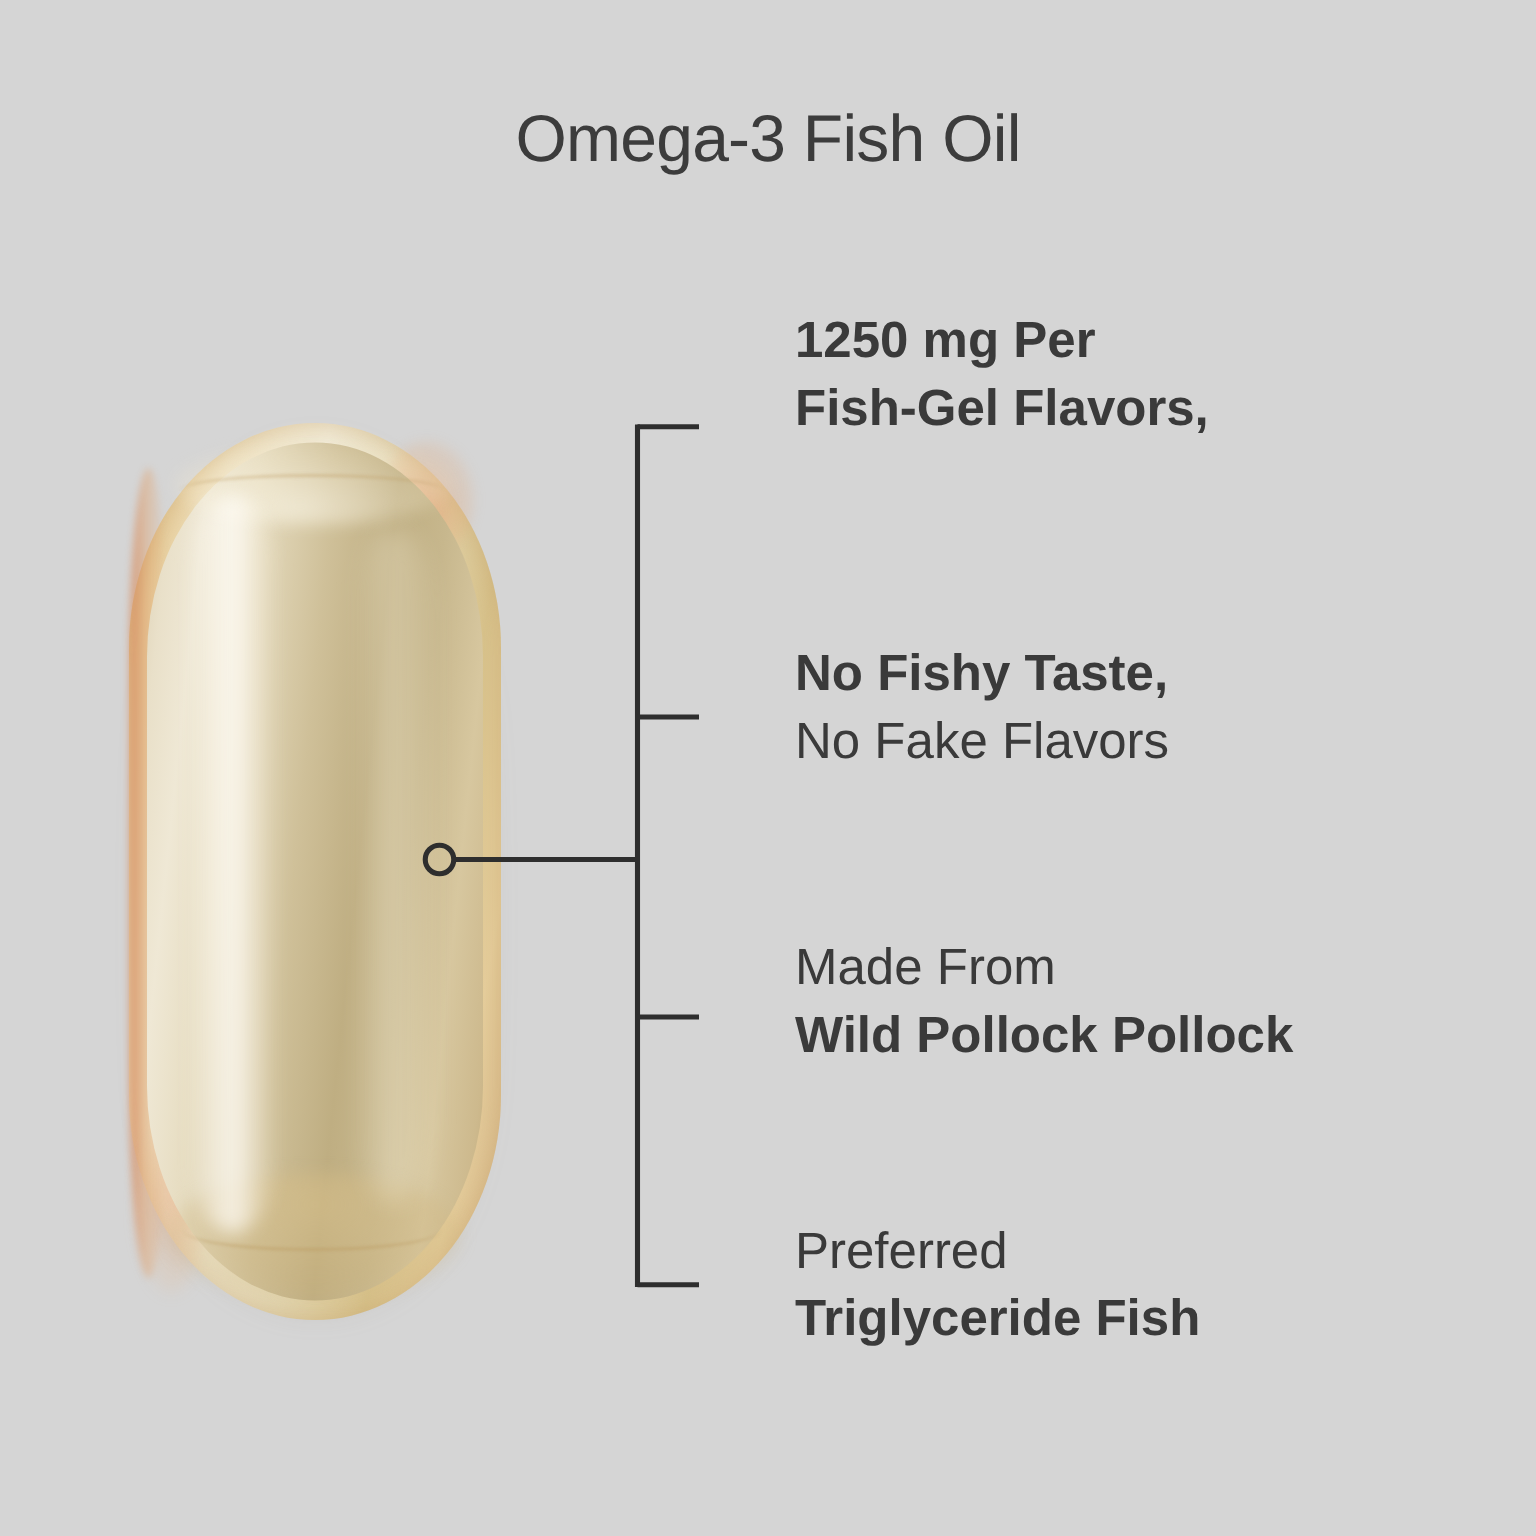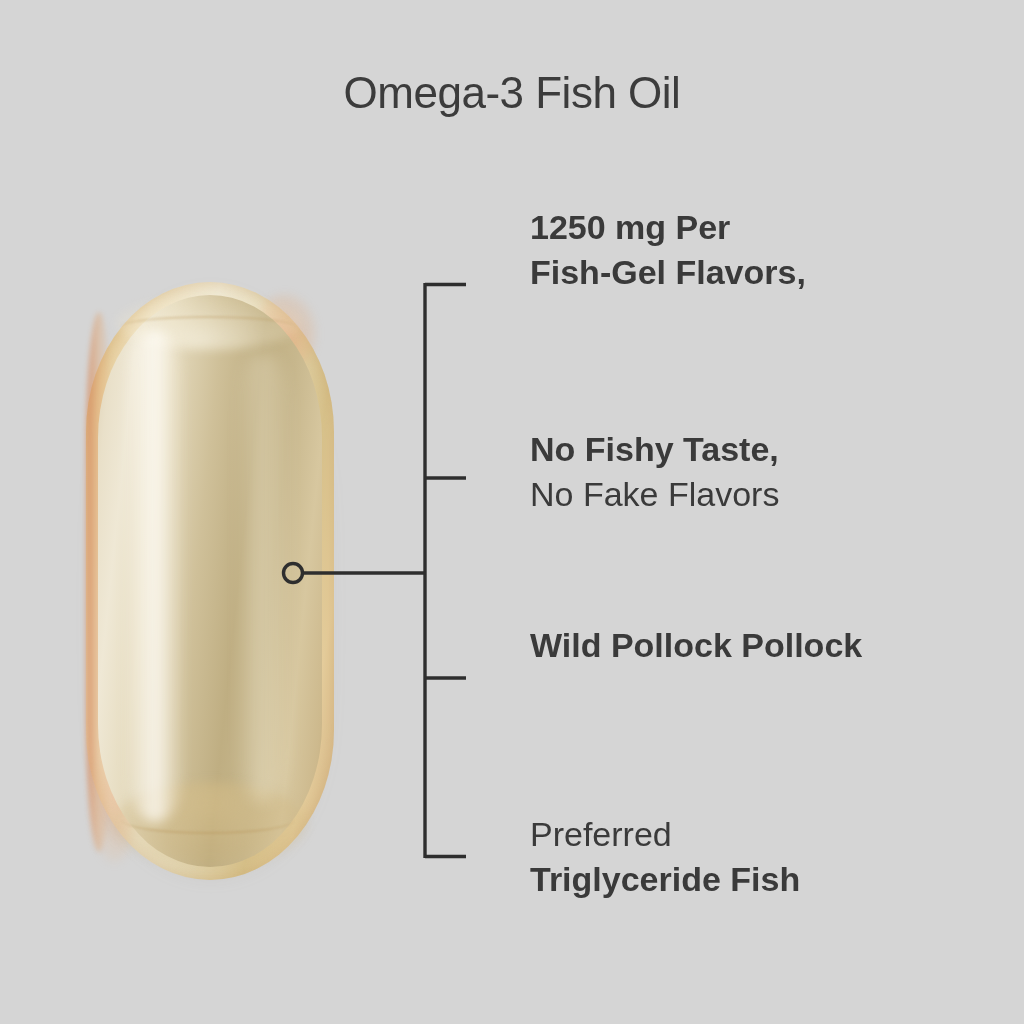--- a/index.html
+++ b/index.html
@@ -299,20 +299,21 @@
     <div class="line bold">1250 mg Per</div>
     <div class="line bold">Fish-Gel Flavors,</div>
   </div>
 
   <div class="callout" id="callout-1">
     <div class="line bold">No Fishy Taste,</div>
     <div class="line regular">No Fake Flavors</div>
   </div>
 
   <div class="callout" id="callout-2">
+    <div class="line regular">Made From</div>
     <div class="line bold">Wild Pollock Pollock</div>
   </div>
 
   <div class="callout" id="callout-3">
     <div class="line regular">Preferred</div>
     <div class="line bold">Triglyceride Fish</div>
   </div>
 
 </div>
 

